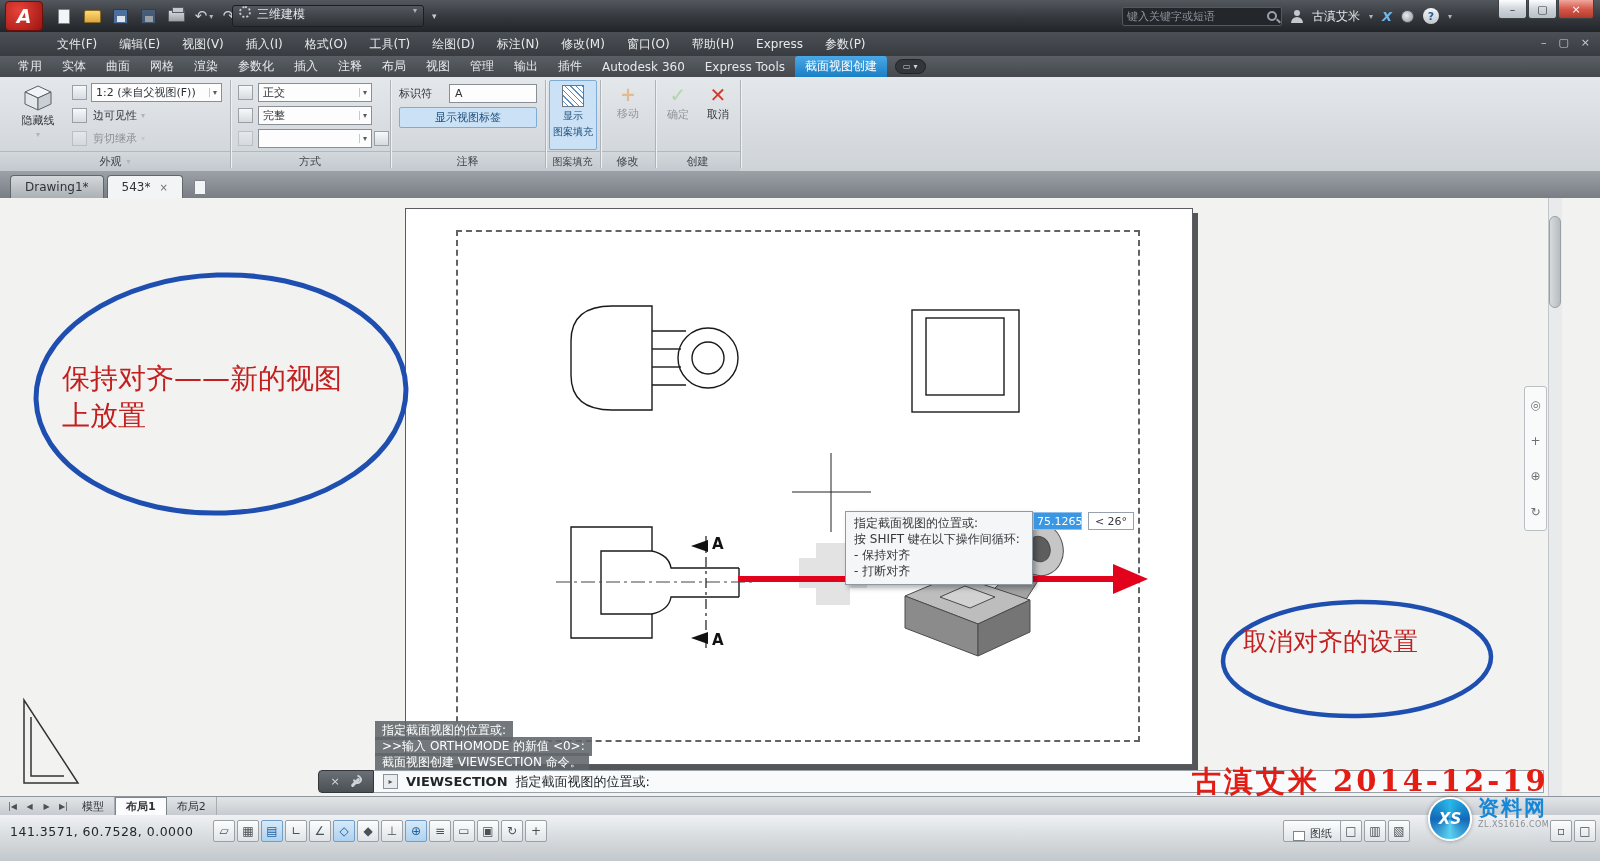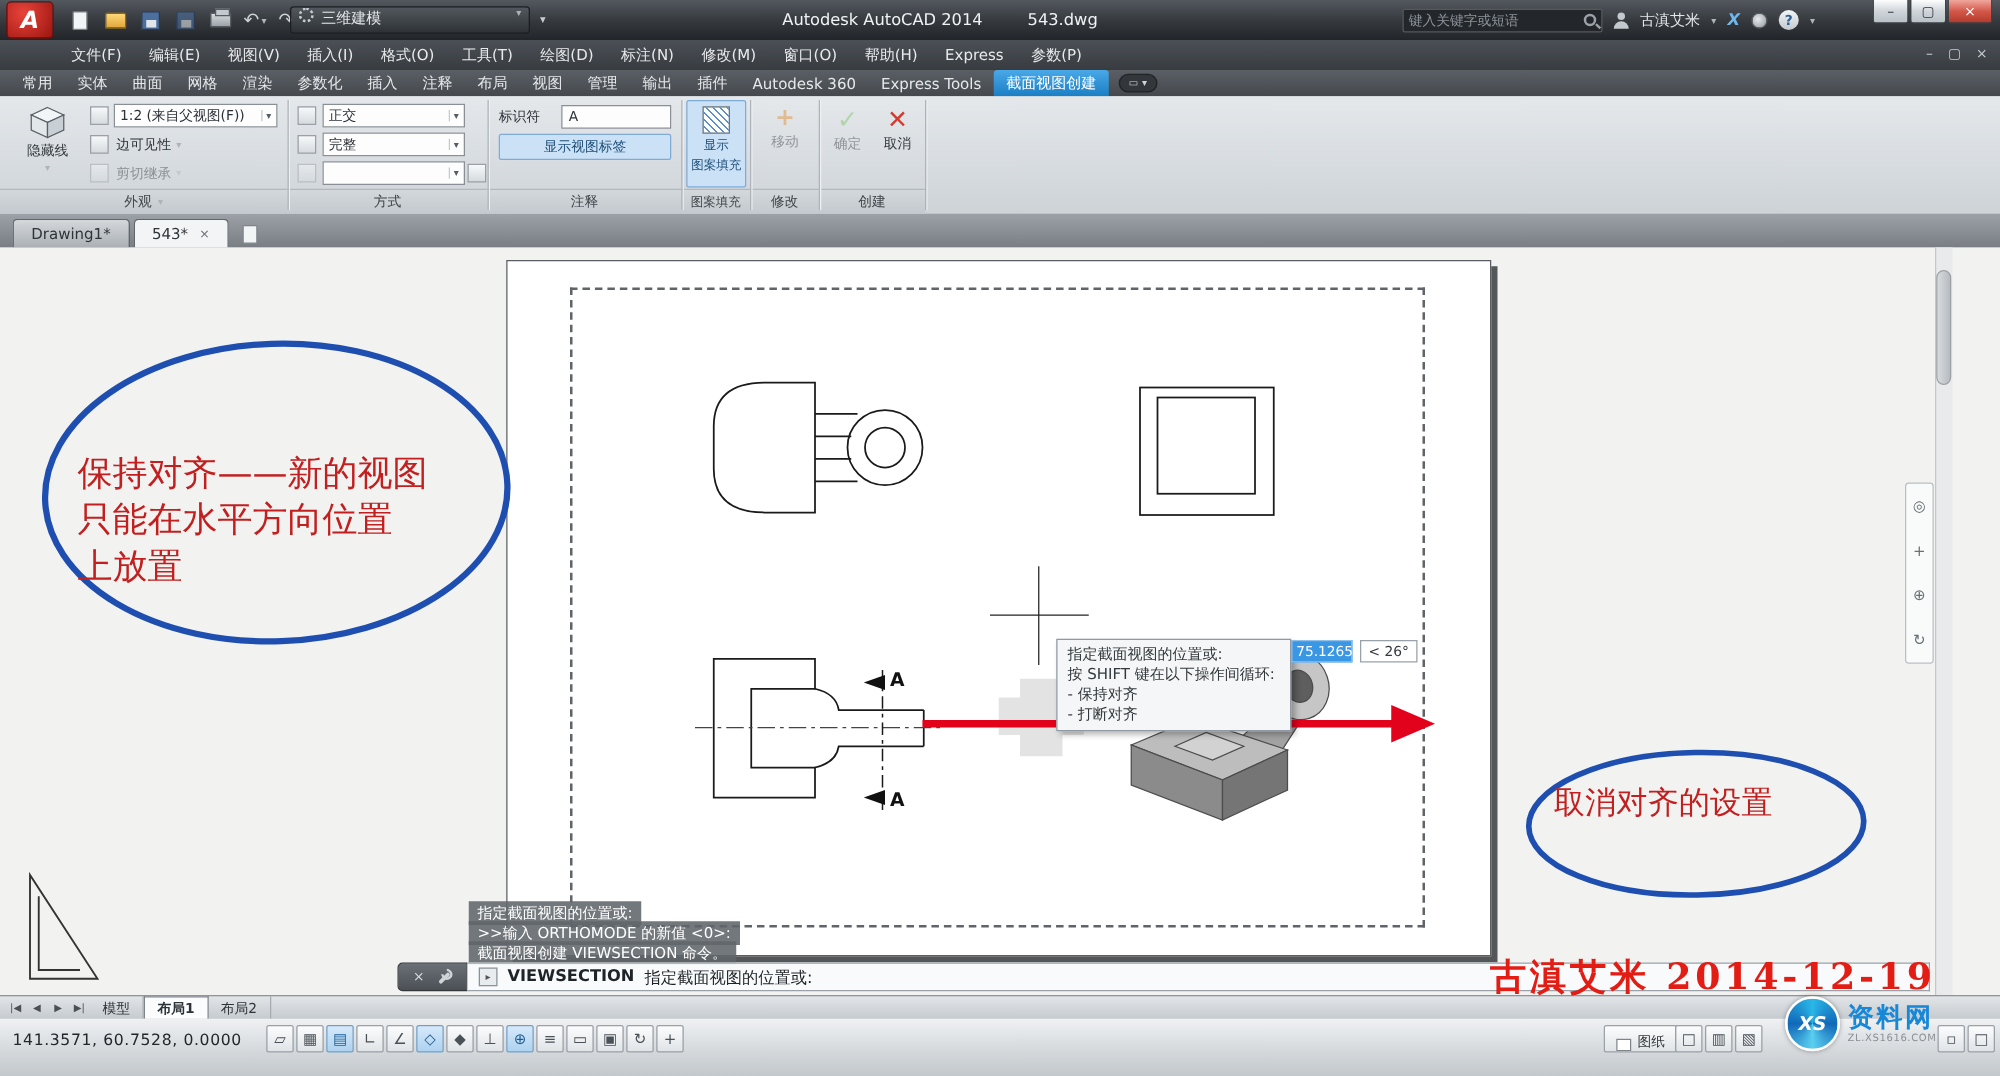--- a/index.html
+++ b/index.html
@@ -112,21 +112,21 @@
 
 
 .sbar{left:0;top:815px;width:1600px;height:46px;background:linear-gradient(#eff1f3,#d3d7da 60%,#c3c8cc)}
 .coords{position:absolute;left:10px;top:9px;font-size:12.5px;color:#23272b;letter-spacing:.5px}
 .tbtn{position:absolute;top:5px;width:22px;height:22px;border:1px solid #9aa1a7;border-radius:2px;background:linear-gradient(#fcfdfd,#e0e4e7);display:flex;align-items:center;justify-content:center;font-size:12px;color:#4a5157}
 .tbtn.on{background:linear-gradient(#d6e9fa,#aed2ef);border-color:#6f9fc9;color:#1d5e96}
 .pbtn{position:absolute;top:5px;height:22px;padding:0 9px;display:flex;gap:5px;align-items:flex-end;border:1px solid #9aa1a7;border-radius:2px;background:linear-gradient(#fcfdfd,#e0e4e7);font-size:11px;color:#33383d}
 .mini-sheet{width:12px;height:10px;background:#fff;border:1px solid #7d858b}
 
 
-.wm{left:1428px;top:797px;display:flex;align-items:center;gap:6px;z-index:60}
+.wm{left:1428px;top:797px;display:flex;align-items:flex-start;gap:6px;z-index:60}
 .wm-circle{width:44px;height:44px;border-radius:50%;background:conic-gradient(#29b7e8,#1268b8,#5ad0f0,#1268b8,#29b7e8);display:flex;align-items:center;justify-content:center;color:#fff;font-style:italic;font-weight:bold;font-size:15px;border:2px solid #fff;box-shadow:0 0 4px rgba(0,0,0,.35)}
 .wm-name{color:#1787d8;font-size:21px;font-weight:bold;letter-spacing:2px;line-height:23px}
 .wm-site{color:#8a9096;font-size:8px;letter-spacing:.5px}
 </style>
 </head>
 <body>
 
 <div id="app">
 
   <div class="abs titlebar">
@@ -157,24 +157,20 @@
           <span>↷</span>
           <span class="caret">▾</span>
         </div>
     </div>
     <div class="workspace">
       <span class="gear-icon"></span>
       <span>三维建模</span>
       <span class="caret ws-caret">▾</span>
     </div>
     <div class="qat-caret">▾</div>
-    <div class="win-title">
-      <span>Autodesk AutoCAD 2014</span>
-      <span class="doc">543.dwg</span>
-    </div>
     <div class="tb-right">
       <div class="search-box">
         <span class="ph">键入关键字或短语</span>
         <span class="mag-icon"></span>
       </div>
       <span class="person-icon"></span>
       <span class="user">古滇艾米</span>
       <span class="caret">▾</span>
       <span class="xchg">X</span>
       <span class="comm-icon"></span>
@@ -434,21 +430,20 @@
     <div>指定截面视图的位置或:</div>
     <div>按 SHIFT 键在以下操作间循环:</div>
     <div>- 保持对齐</div>
     <div>- 打断对齐</div>
   </div>
   <div class="abs dyn-dist">75.1265</div>
   <div class="abs dyn-ang">&lt; 26°</div>
 
   <div class="ann ann-l" style="left:62px;top:360px">
     <div>保持对齐——新的视图</div>
-    <div>只能在水平方向位置</div>
     <div>上放置</div>
   </div>
   <div class="ann ann-r" style="left:1243px;top:625px">
     <div>取消对齐的设置</div>
   </div>
 
   <div class="abs stamp">古滇艾米 2014-12-19</div>
 
   <div class="abs navbar">
     <span>◎</span>

